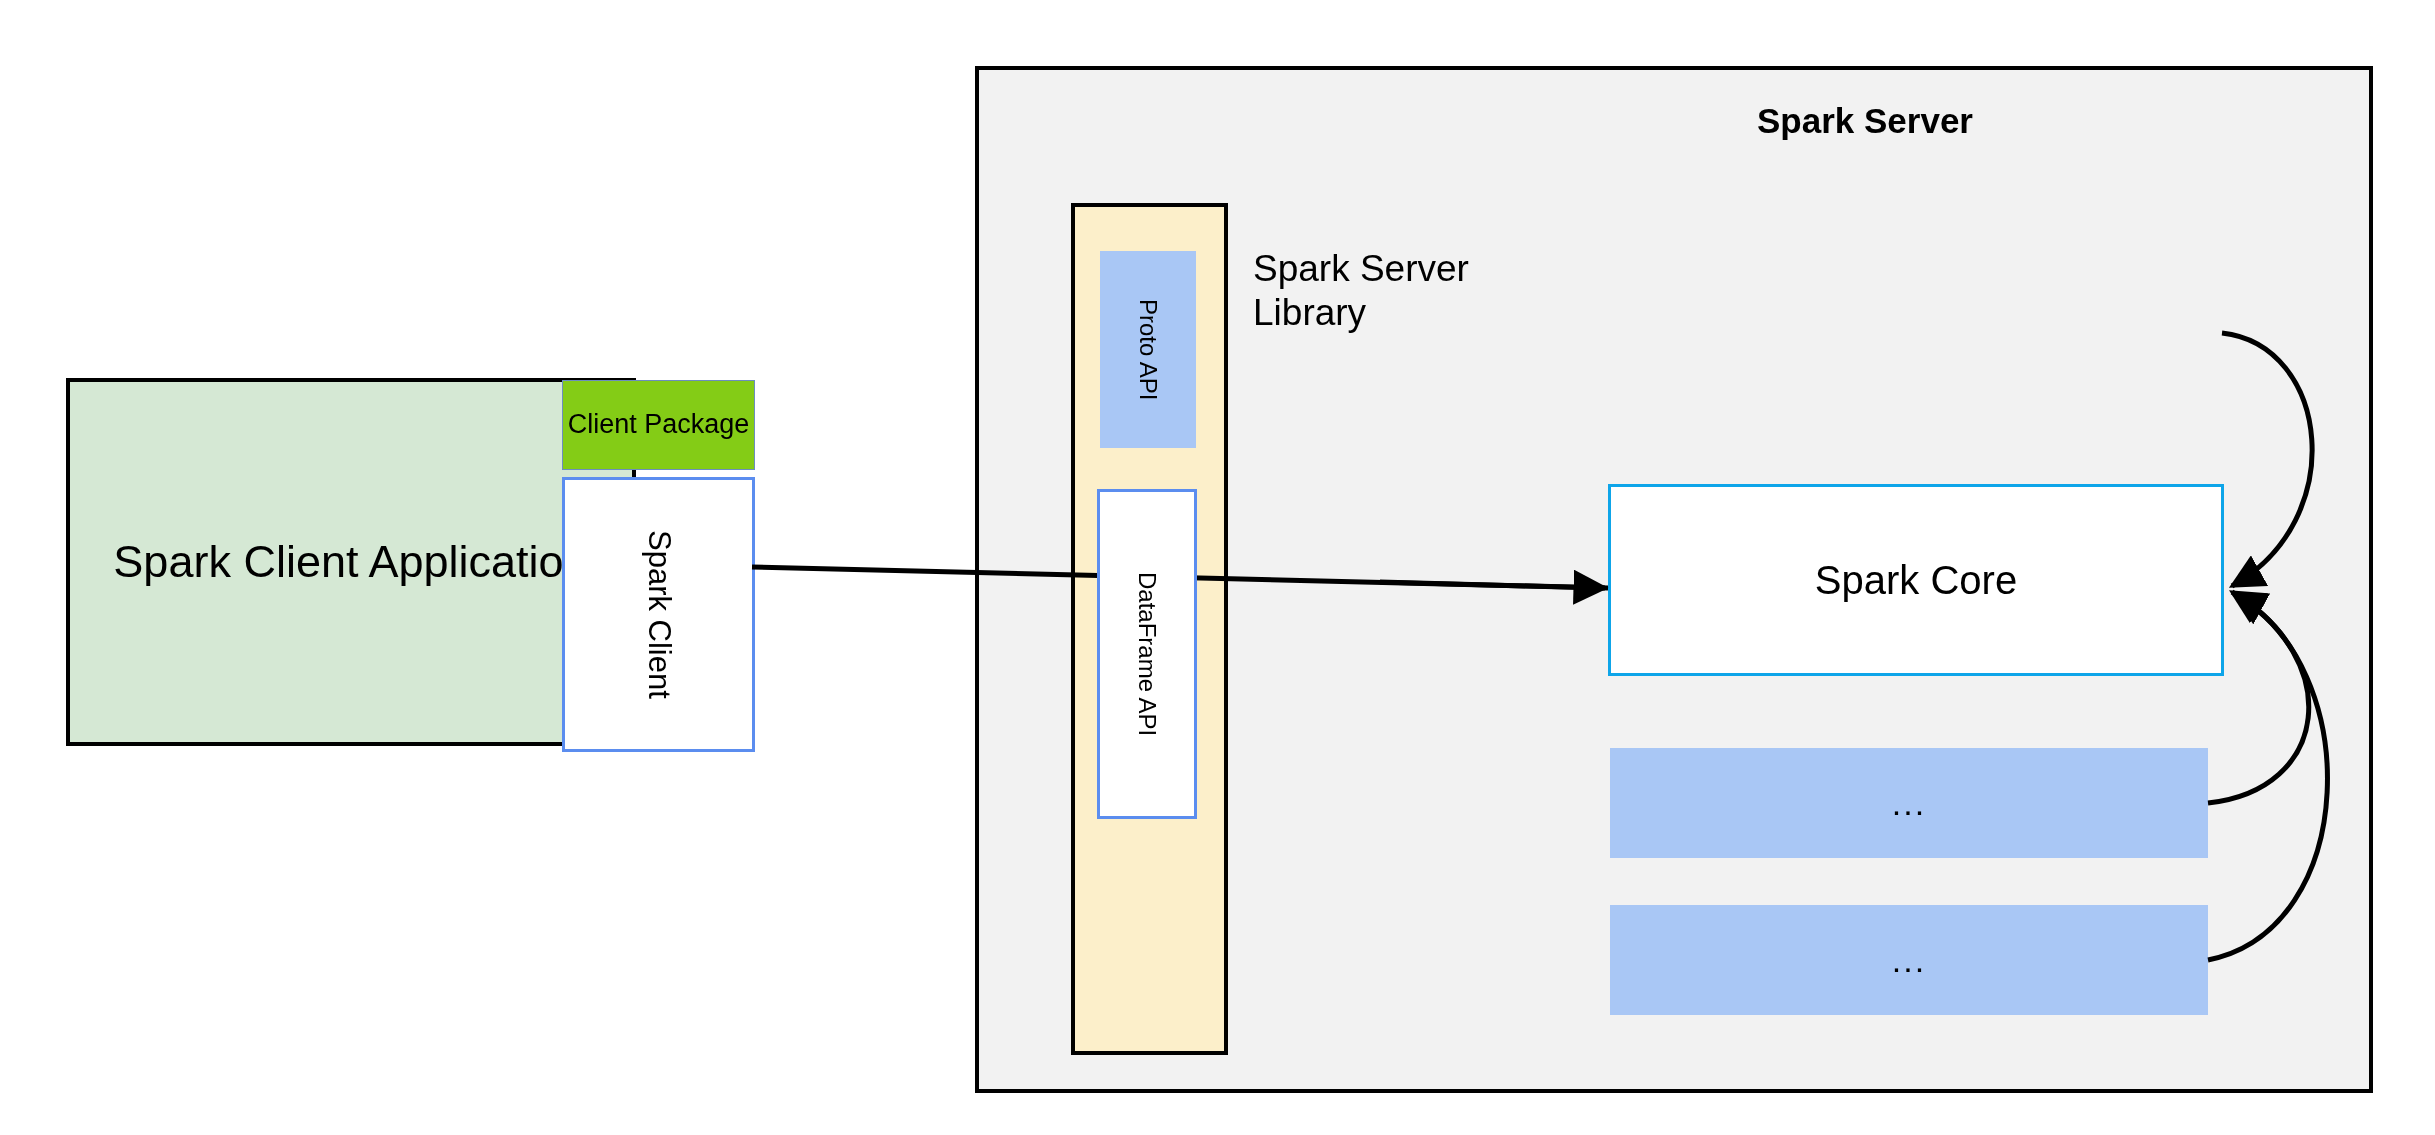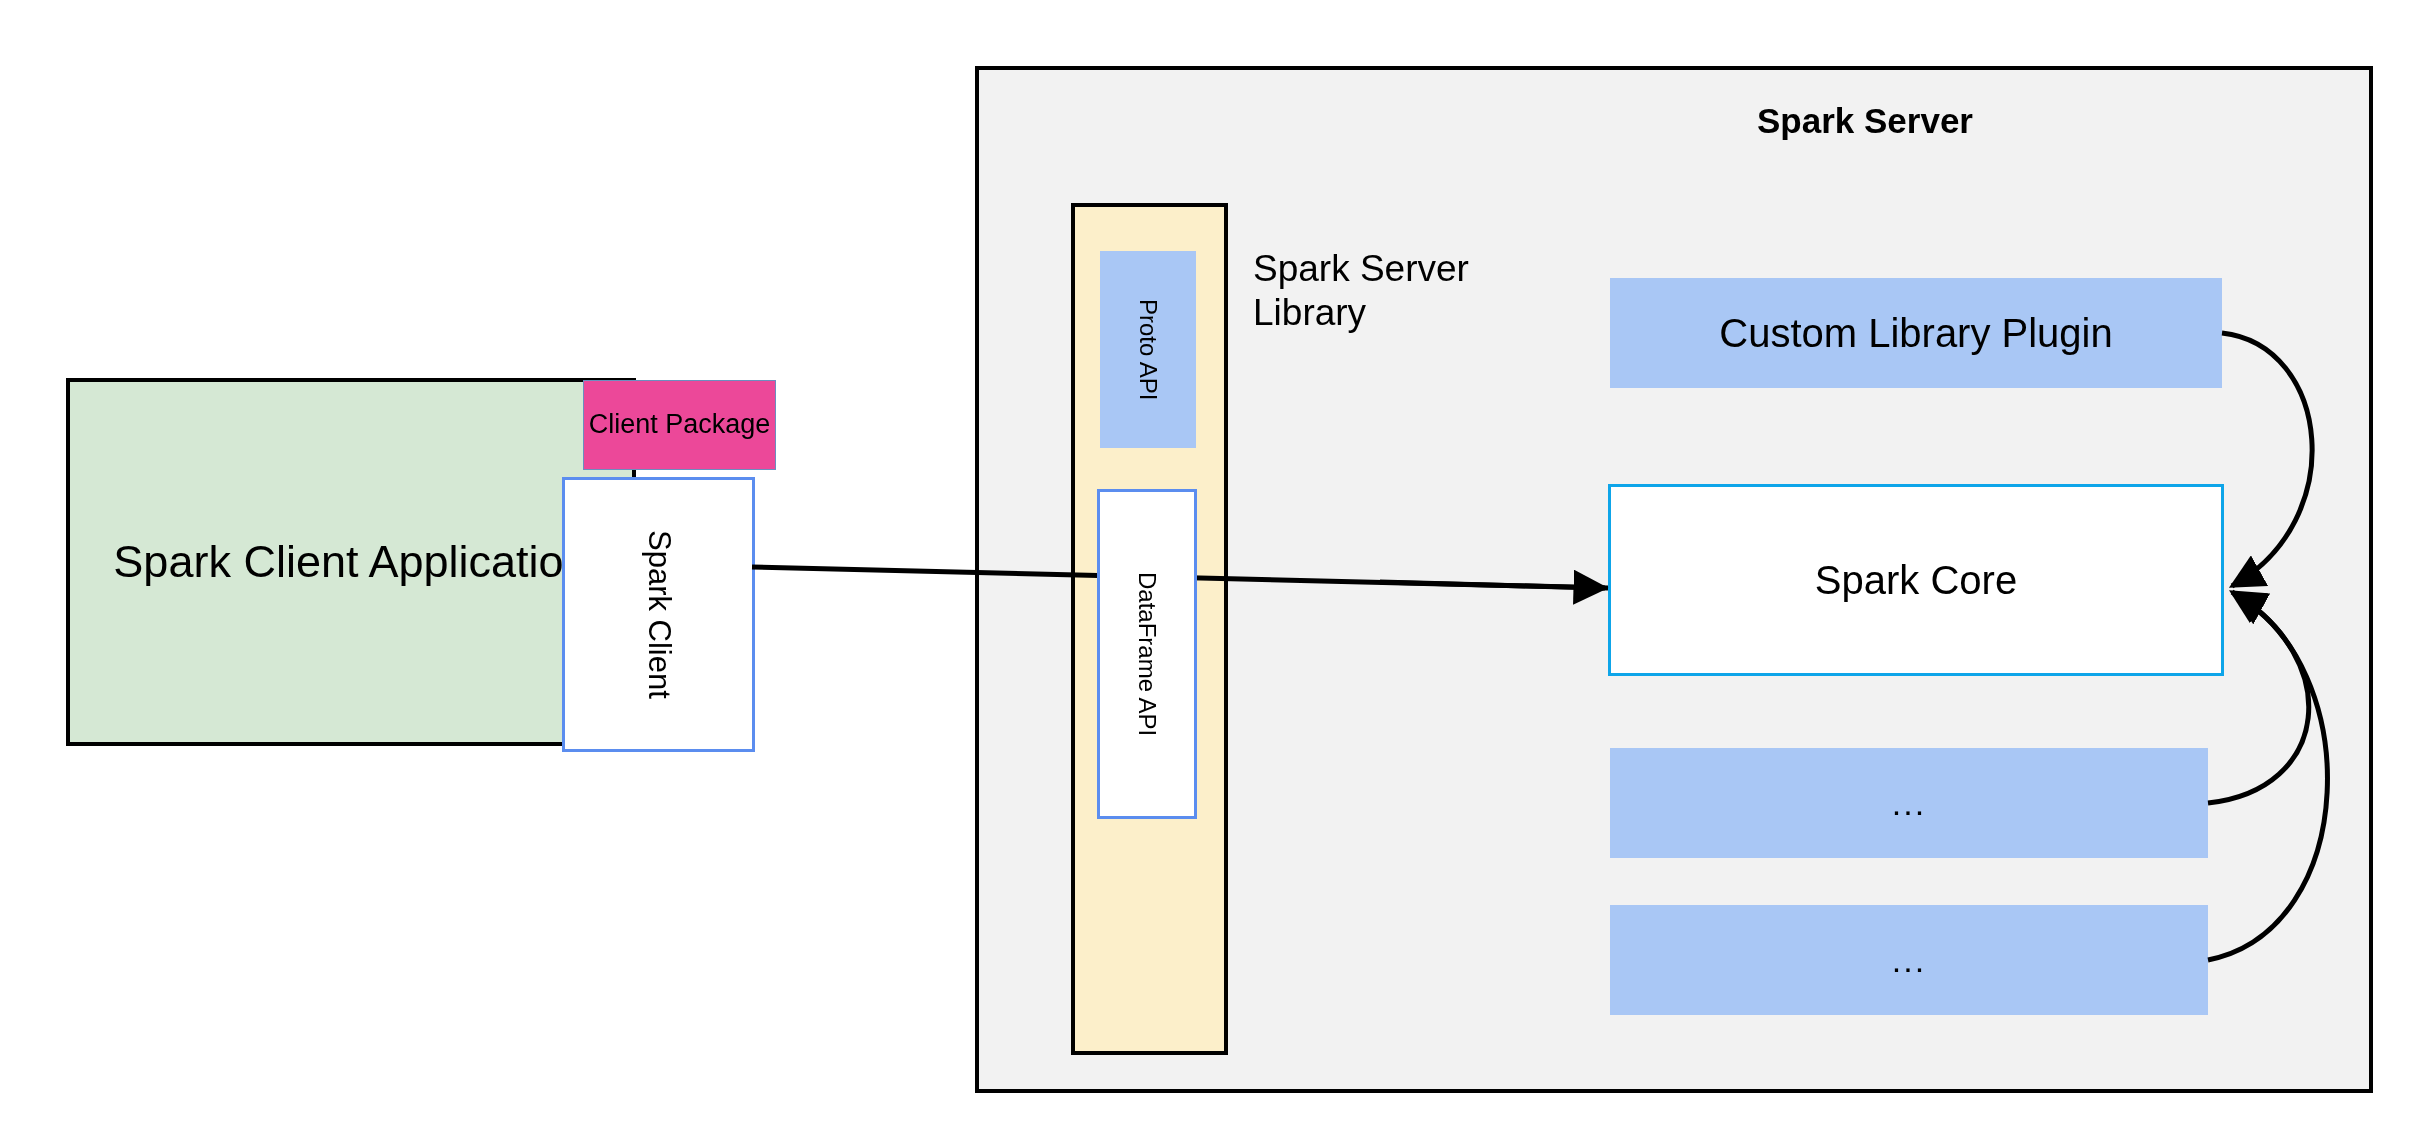--- a/index.html
+++ b/index.html
@@ -40,24 +40,23 @@
     z-index: 3;
   }
   #client-app-label {
     font-size: 45px;
     line-height: 1.28;
     color: #000000;
   }
 
   #client-package-box {
     left: 562px; top: 380px; width: 193px; height: 90px;
-    background: #ec4899;
+    background: #84cc16;
     border: 1px solid #6c8ebf;
     z-index: 4;
-    margin-left: 21px;
   }
   #client-package-label {
     font-size: 27px;
     line-height: 1.25;
   }
 
   #spark-client-box {
     left: 562px; top: 477px; width: 193px; height: 275px;
     background: #ffffff;
     border: 3px solid #5b8def;
@@ -207,23 +206,20 @@
   <div class="box" id="dataframe-api-box">
     <span id="dataframe-api-label">DataFrame API</span>
   </div>
 
 
   <div class="label" id="spark-server-title">Spark Server</div>
 
   <div class="label" id="spark-server-library-label">Spark Server
 Library</div>
 
-  <div class="box" id="custom-library-plugin-box">
-    <span id="custom-library-plugin-label">Custom Library Plugin</span>
-  </div>
 
   <div class="box" id="spark-core-box">
     <span id="spark-core-label">Spark Core</span>
   </div>
 
   <div class="box" id="ellipsis-box-1">
     <span class="ellipsis-label">...</span>
   </div>
 
   <div class="box" id="ellipsis-box-2">

